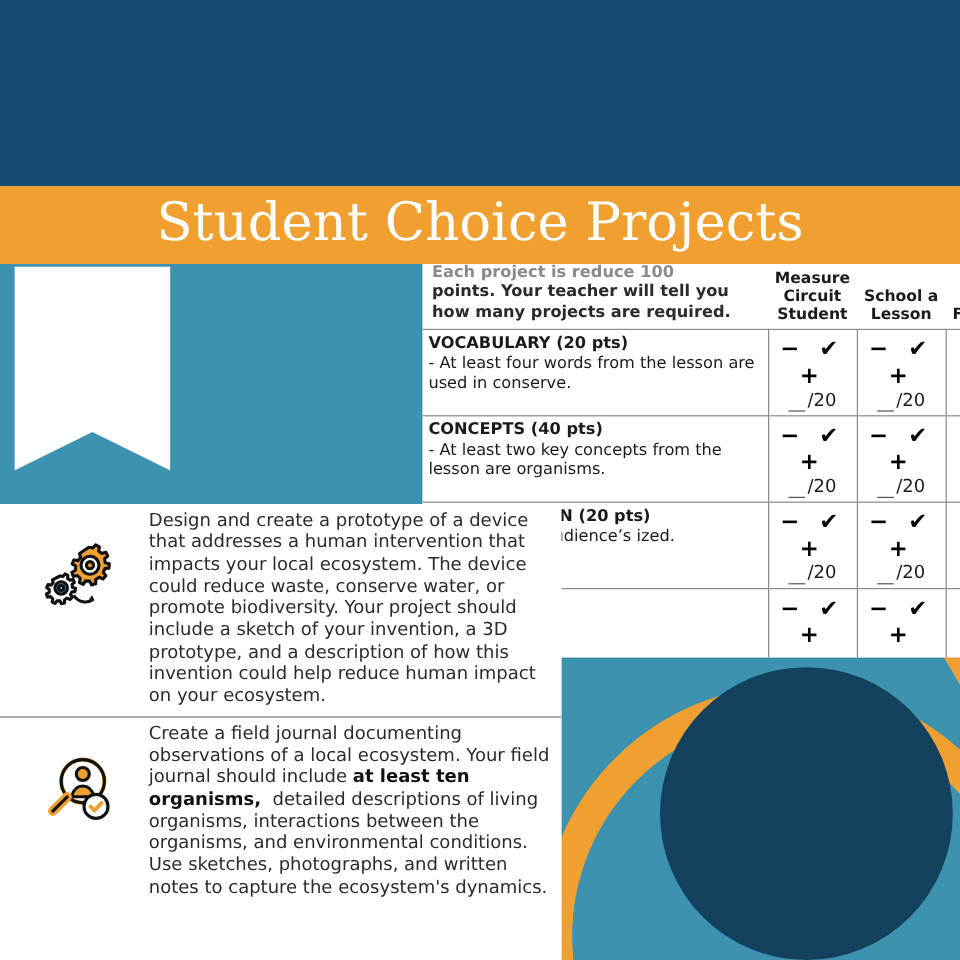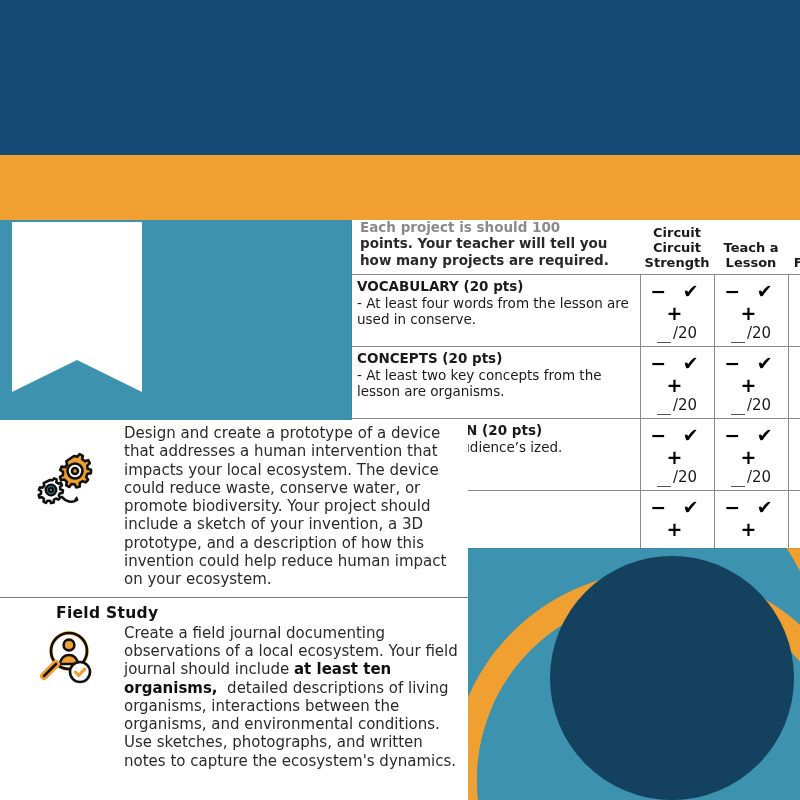--- a/index.html
+++ b/index.html
@@ -270,39 +270,40 @@
       <circle cx="660" cy="560" r="168" fill="none" stroke="#3D92B0" stroke-width="30"></circle>
     </g>
   </svg>
 
   <div class="header-band"></div>
   <div class="header-title">
     <span>ADAPTATIONS</span>
     <span class="l2">FOR SURVIVAL</span>
   </div>
   <div class="subheader-band"></div>
+  <div class="subheader-text">Student Choice Projects</div>
 
   <div class="rubric-page">
     <table class="rubric-table">
       <colgroup>
           <col class="c0">
           <col class="cx">
           <col class="cx">
           <col class="cx">
         </colgroup>
       <tbody>
           <tr>
         <th style="text-align:left;padding:0;vertical-align:top;">
           <div class="rubric-intro">
-            <span class="clipped">Each project is should 100</span>
+            <span class="clipped">Each project is reduce 100</span>
             <span>points. Your teacher will tell you how many projects are required.</span>
           </div>
         </th>
-        <th>Circuit Circuit Strength</th>
-        <th>Teach a Lesson</th>
+        <th>Measure Circuit Student</th>
+        <th>School a Lesson</th>
         <th>Foldable</th>
 
       </tr>
 
       <tr>
         <td class="desc">
           <span class="crit-title">VOCABULARY (20 pts)</span>
           <span class="crit-body">- At least four words from  the    lesson are used in conserve.</span>
         </td>
         <td class="mark-cell">
@@ -315,21 +316,21 @@
         </td>
         <td class="mark-cell">
           <div class="marks">−  ✔  +</div>
           <div class="score"></div>
         </td>
 
       </tr>
 
       <tr>
         <td class="desc">
-          <span class="crit-title">CONCEPTS (20 pts)</span>
+          <span class="crit-title">CONCEPTS (40 pts)</span>
           <span class="crit-body">- At least two key concepts from  the lesson are organisms.</span>
         </td>
         <td class="mark-cell">
           <div class="marks">−  ✔  +</div>
           <div class="score"><u> </u><span>/20</span></div>
         </td>
         <td class="mark-cell">
           <div class="marks">−  ✔  +</div>
           <div class="score"><u> </u><span>/20</span></div>
         </td>
@@ -386,21 +387,20 @@
           <circle cx="15" cy="40" r="5.2" fill="#3D92B0"></circle>
           <circle cx="15" cy="40" r="2" fill="#fff"></circle>
           <path d="M26 47c4 5 10 6 15 3" stroke-linecap="round"></path>
           <path d="M41 46l1.5 4.5-4.6-1" fill="#111" stroke="none"></path>
         </g>
       </svg>
       <div class="proj-body">Design and create a prototype of a device that addresses a human intervention that impacts your local ecosystem. The device could reduce waste, conserve water, or promote biodiversity. Your project should include a sketch of your invention, a 3D prototype, and a description of how this invention could help reduce human impact on your ecosystem.</div>
     </div>
 
     <div class="proj">
-      <div class="proj-title">Field  Study</div>
       <svg class="proj-icon" viewBox="0 0 64 60">
         <g stroke="#111" stroke-width="2.6" fill="none" stroke-linejoin="round" stroke-linecap="round">
           <circle cx="33" cy="23" r="18" fill="#fff" stroke="#F0A030" stroke-width="3.4"></circle>
           <circle cx="33" cy="23" r="18" stroke="#111"></circle>
           <circle cx="33" cy="17" r="5.4" fill="#F0A030" stroke="#111"></circle>
           <path d="M23.5 36c1.6-6 5.2-9 9.5-9s7.9 3 9.5 9z" fill="#F0A030" stroke="#111"></path>
           <path d="M20 36L8 48" stroke="#F0A030" stroke-width="8"></path>
           <path d="M20 36L8 48" stroke="#111" stroke-width="2.6"></path>
           <circle cx="44" cy="44" r="10" fill="#fff" stroke="#111"></circle>
           <path d="M39.5 44.2l3.2 3.3 6-6.4" stroke="#F0A030" stroke-width="3.2"></path>

